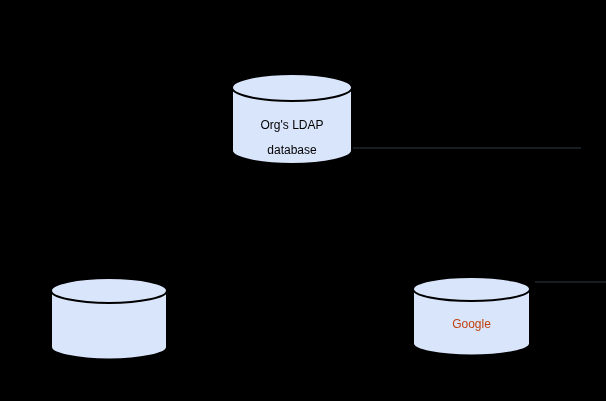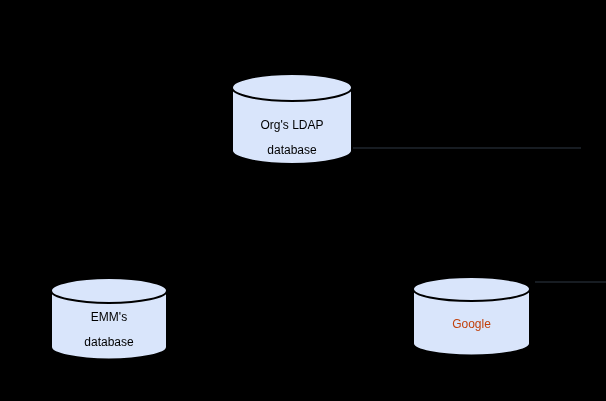--- a/index.html
+++ b/index.html
@@ -64,24 +64,20 @@
       <div>Org's LDAP</div>
       <div>database</div>
     </div>
   </div>
 
   <div class="node node-emm">
     <svg width="118" height="84" viewBox="0 0 118 84">
       <path class="cyl-shape" d="M1 13.5 L1 70 A58 12.5 0 0 0 117 70 L117 13.5 Z" fill="#d9e5fb"></path>
       <ellipse class="cyl-shape" cx="59" cy="13.5" rx="58" ry="12.5" fill="#d9e5fb"></ellipse>
     </svg>
-    <div class="node-label" style="color: rgb(0, 0, 0);">
-      <div>EMM's</div>
-      <div>database</div>
-    </div>
   </div>
 
   <div class="node node-google">
     <svg width="119" height="81" viewBox="0 0 119 81">
       <path class="cyl-shape" d="M1 13 L1 67.5 A58.5 12 0 0 0 118 67.5 L118 13 Z" fill="#d9e5fb"></path>
       <ellipse class="cyl-shape" cx="59.5" cy="13" rx="58.5" ry="12" fill="#d9e5fb"></ellipse>
     </svg>
     <div class="node-label" style="color: #c2410c;">
       <div>Google</div>
     </div>

